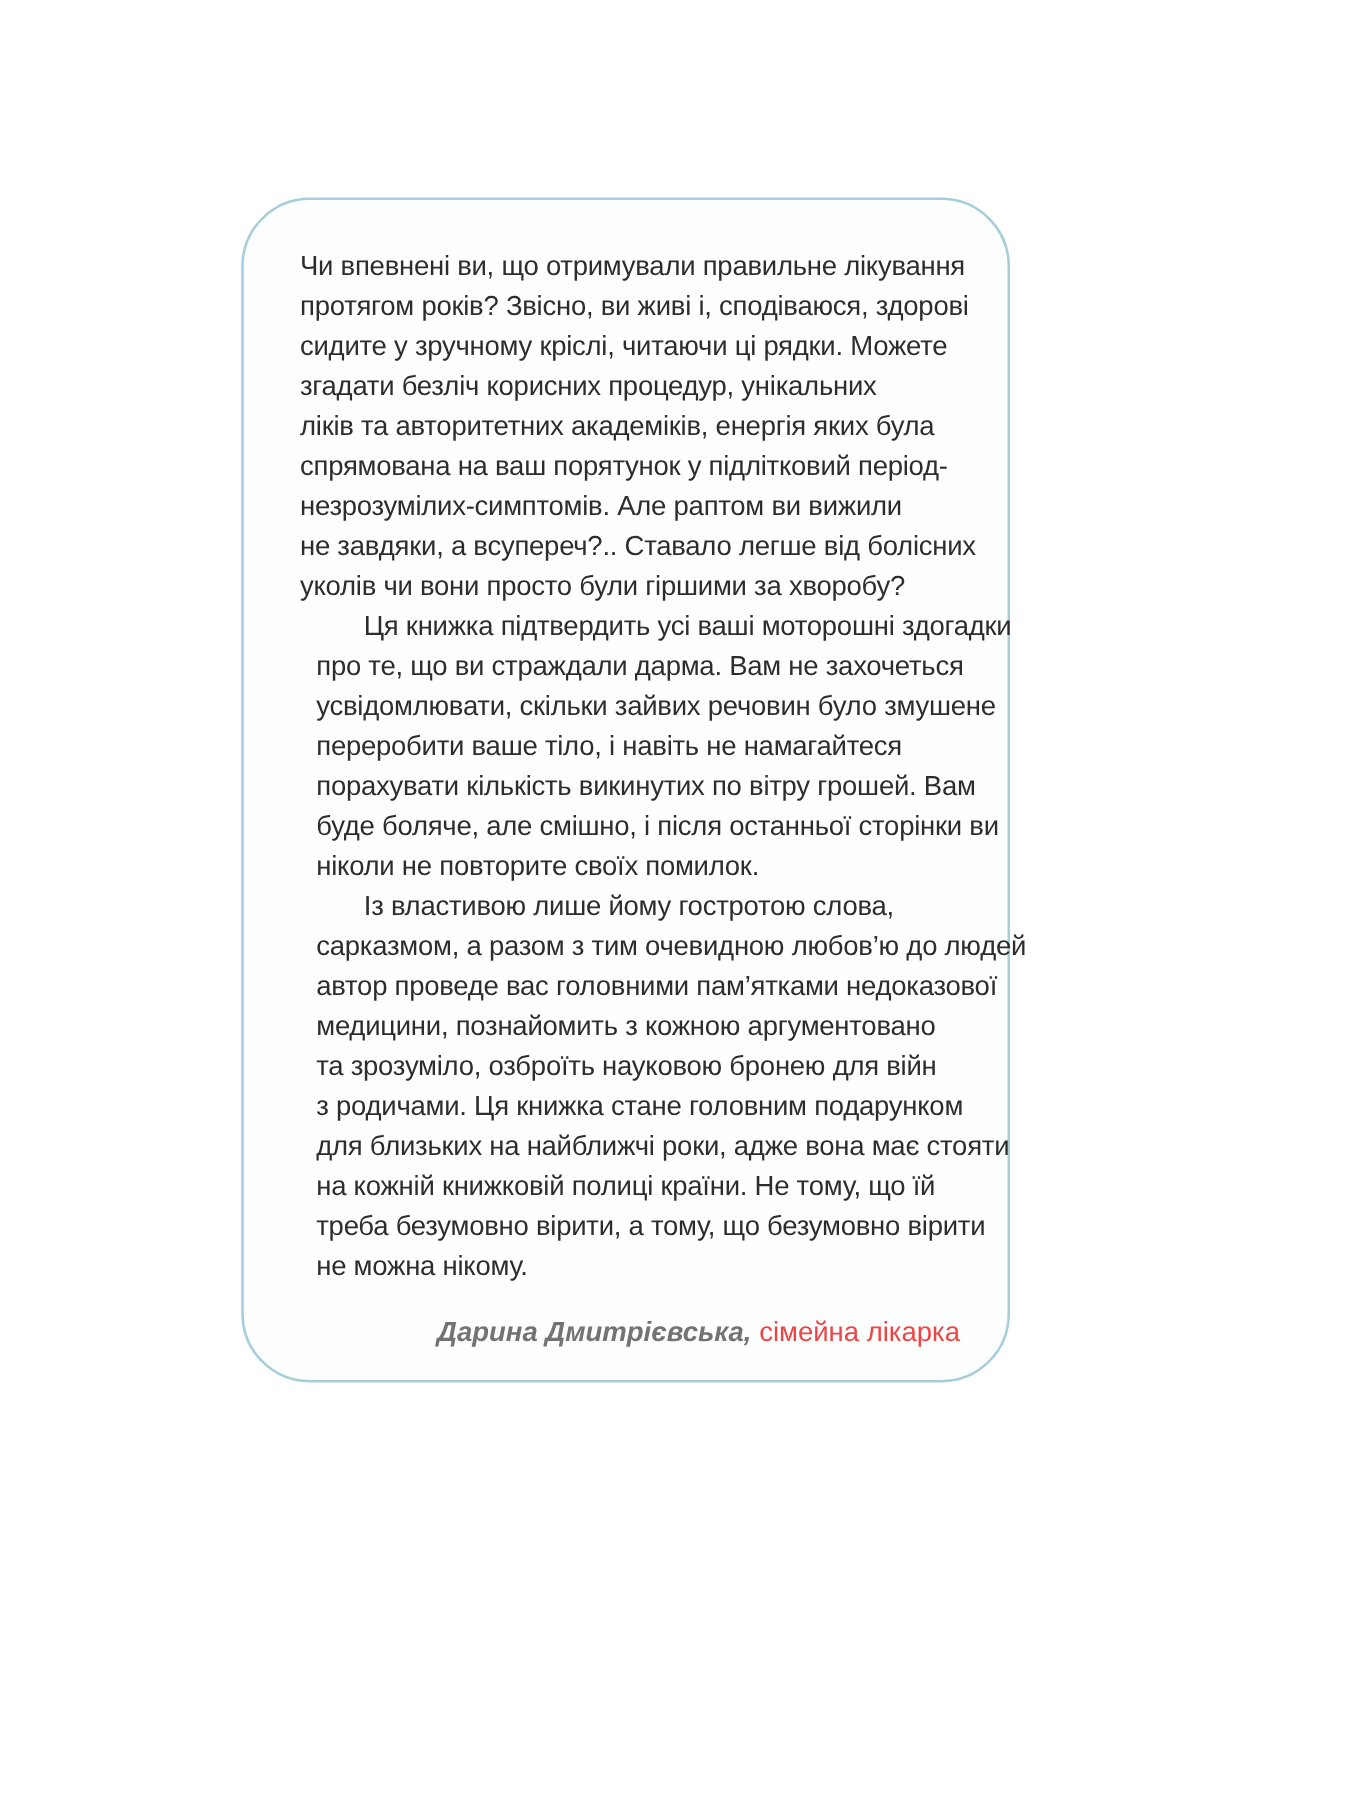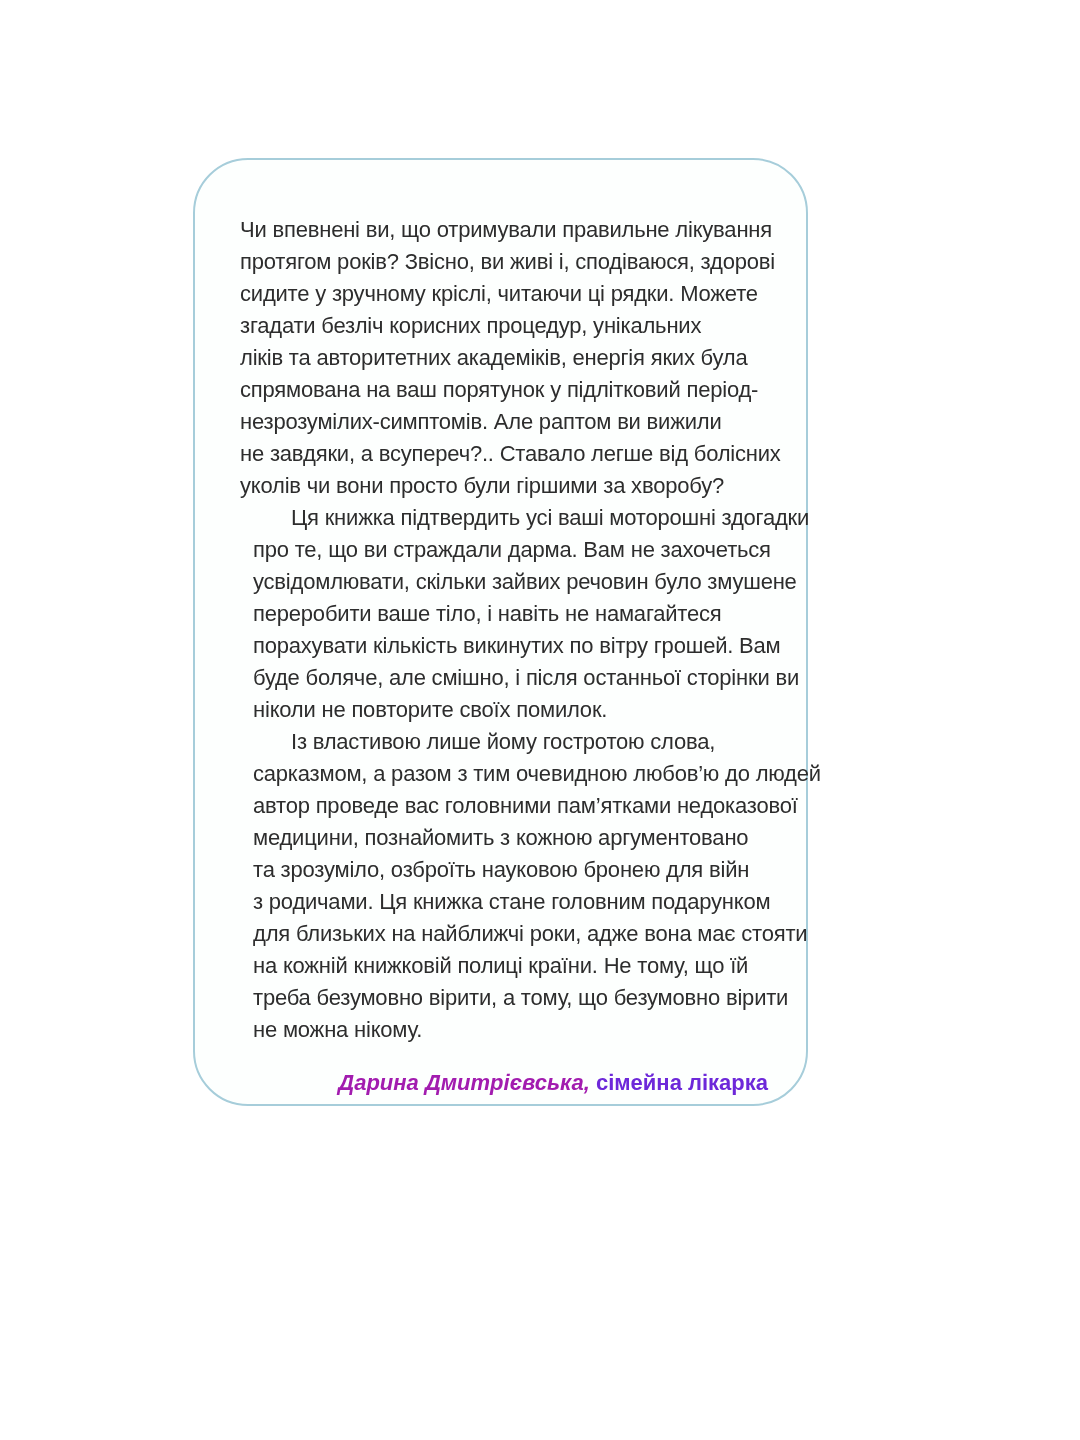--- a/index.html
+++ b/index.html
@@ -18,21 +18,21 @@
   .quote-box {
     position: absolute;
     left: 193px;
     top: 158px;
     width: 615px;
     height: 948px;
     box-sizing: border-box;
     border: 2px solid #a6cdda;
     border-radius: 55px;
     background: #fdfffe;
-    padding: 54px 38px 0 45px;
+    padding: 37px 38px 0 45px;
   }
   .para {
     margin: 0;
     font-size: 22px;
     line-height: 32px;
     color: #2d2d2d;
     white-space: pre;
     letter-spacing: -0.2px;
   }
   .para.indent {
@@ -42,25 +42,24 @@
   .attribution {
     margin-top: 22px;
     text-align: right;
     font-size: 22px;
     line-height: 30px;
     white-space: nowrap;
   }
   .attribution .name {
     font-style: italic;
     font-weight: 600;
-    color: #a21caf;
+    color: #737373;
   }
   .attribution .role {
-    color: #6d28d9;
-    font-weight: bold;
+    color: #ef4444;
   }
 </style>
 </head>
 <body>
 
 <div class="page">
   <div class="quote-box">
     <p class="para">Чи впевнені ви, що отримували правильне лікування
 протягом років? Звісно, ви живі і, сподіваюся, здорові
 сидите у зручному кріслі, читаючи ці рядки. Можете

